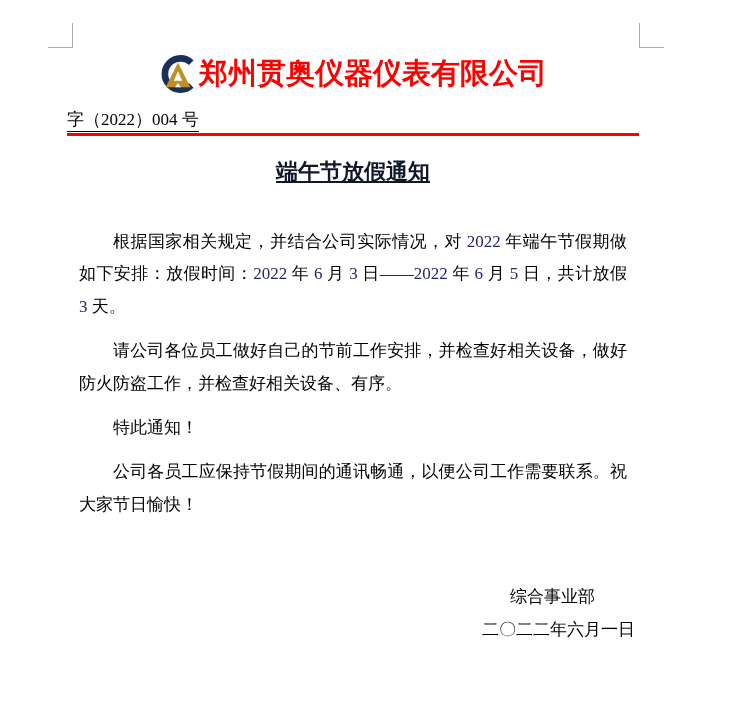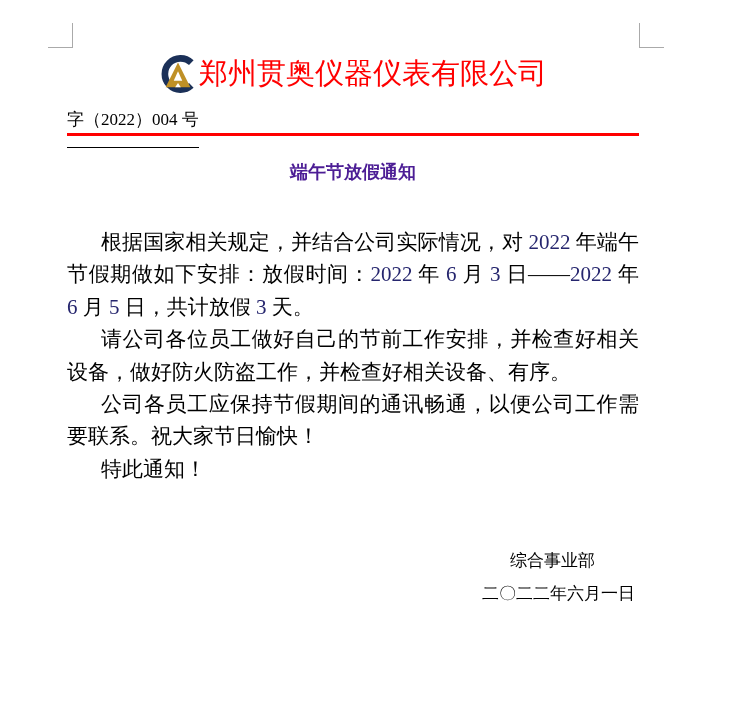--- a/index.html
+++ b/index.html
@@ -22,36 +22,36 @@
   .cropmark{position:absolute;width:25px;height:25px;top:23px;}
   .cropmark.tl{left:48px;border-right:1px solid var(--cropmark);border-bottom:1px solid var(--cropmark);}
   .cropmark.tr{left:639px;border-left:1px solid var(--cropmark);border-bottom:1px solid var(--cropmark);}
 
   .content{position:absolute;left:67px;top:0;width:572px;}
 
   .header{margin-top:52px;height:44px;display:flex;justify-content:center;align-items:center;}
   .logo{display:inline-block;width:38px;height:40px;margin-right:2px;flex:0 0 auto;}
   .company-name{
     color:var(--accent-red);
-    font-size:29px;font-weight:400;white-space:nowrap;letter-spacing:0;
+    font-size:29px;font-weight:700;white-space:nowrap;letter-spacing:0;
   }
 
   .doc-number{margin-top:14px;font-size:17px;line-height:19px;}
-  .doc-number .underlined{border-bottom:1px solid #000;padding-bottom:18px;}
+  .doc-number .underlined{border-bottom:1px solid #000;padding-bottom:2px;}
 
   .red-divider{margin-top:4px;height:3px;width:100%;background:var(--accent-red);}
 
   .title{
-    margin:24px 0 0 0;font-size:18px;line-height:24px;font-weight:bold;
-    text-align:center;color:#4c1d95;
+    margin:24px 0 0 0;font-size:22px;line-height:24px;font-weight:bold;
+    text-align:center;color:#0f172a;text-decoration:underline;
   }
 
   .body{margin-top:42px;}
   .para{
-    margin:0;font-size:21px;line-height:32.4px;
+    margin:12px;font-size:17px;line-height:32.4px;
     text-align:justify;text-indent:34px;color:#000;
   }
   .para .num{color:var(--num-color);}
 
   .signature{margin-top:60px;font-size:17px;line-height:32.4px;}
   .sig-dept{text-align:right;padding-right:44px;}
   .sig-date{text-align:right;padding-right:4px;}
 </style>
 </head>
 <body>
@@ -79,22 +79,22 @@
       <span class="underlined">字（2022）004 号</span>
     </div>
 
     <div class="red-divider"></div>
 
     <h1 class="title">端午节放假通知</h1>
 
     <div class="body">
         <p class="para">根据国家相关规定，并结合公司实际情况，对 <span class="num">2022</span> 年端午节假期做如下安排：放假时间：<span class="num">2022</span> 年 <span class="num">6</span> 月 <span class="num">3</span> 日——<span class="num">2022</span> 年 <span class="num">6</span> 月 <span class="num">5</span> 日，共计放假 <span class="num">3</span> 天。</p>
         <p class="para">请公司各位员工做好自己的节前工作安排，并检查好相关设备，做好防火防盗工作，并检查好相关设备、有序。</p>
+        <p class="para">特此通知！</p>
         <p class="para">公司各员工应保持节假期间的通讯畅通，以便公司工作需要联系。祝大家节日愉快！</p>
-        <p class="para">特此通知！</p>
       </div>
 
     <div class="signature">
       <div class="sig-dept">综合事业部</div>
       <div class="sig-date">二〇二二年六月一日</div>
     </div>
 
   </div>
 </div>
 

